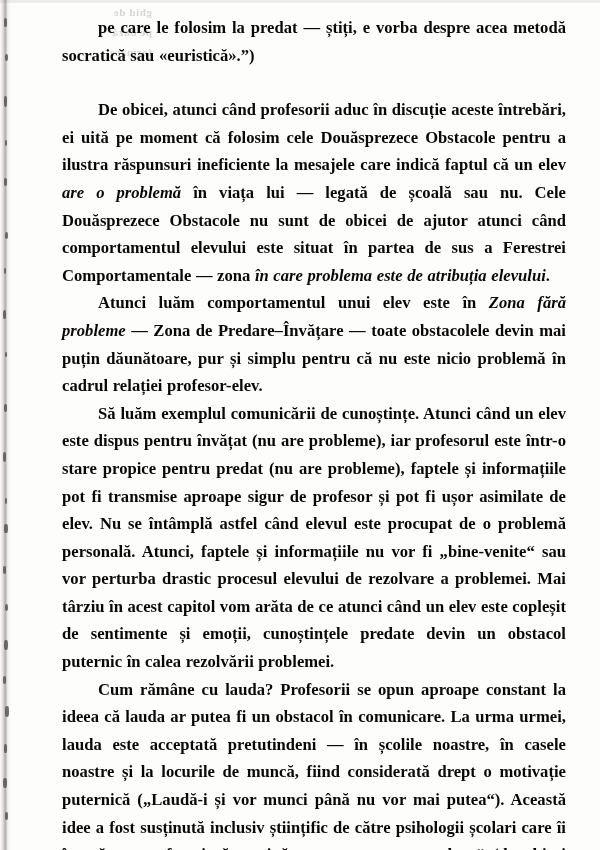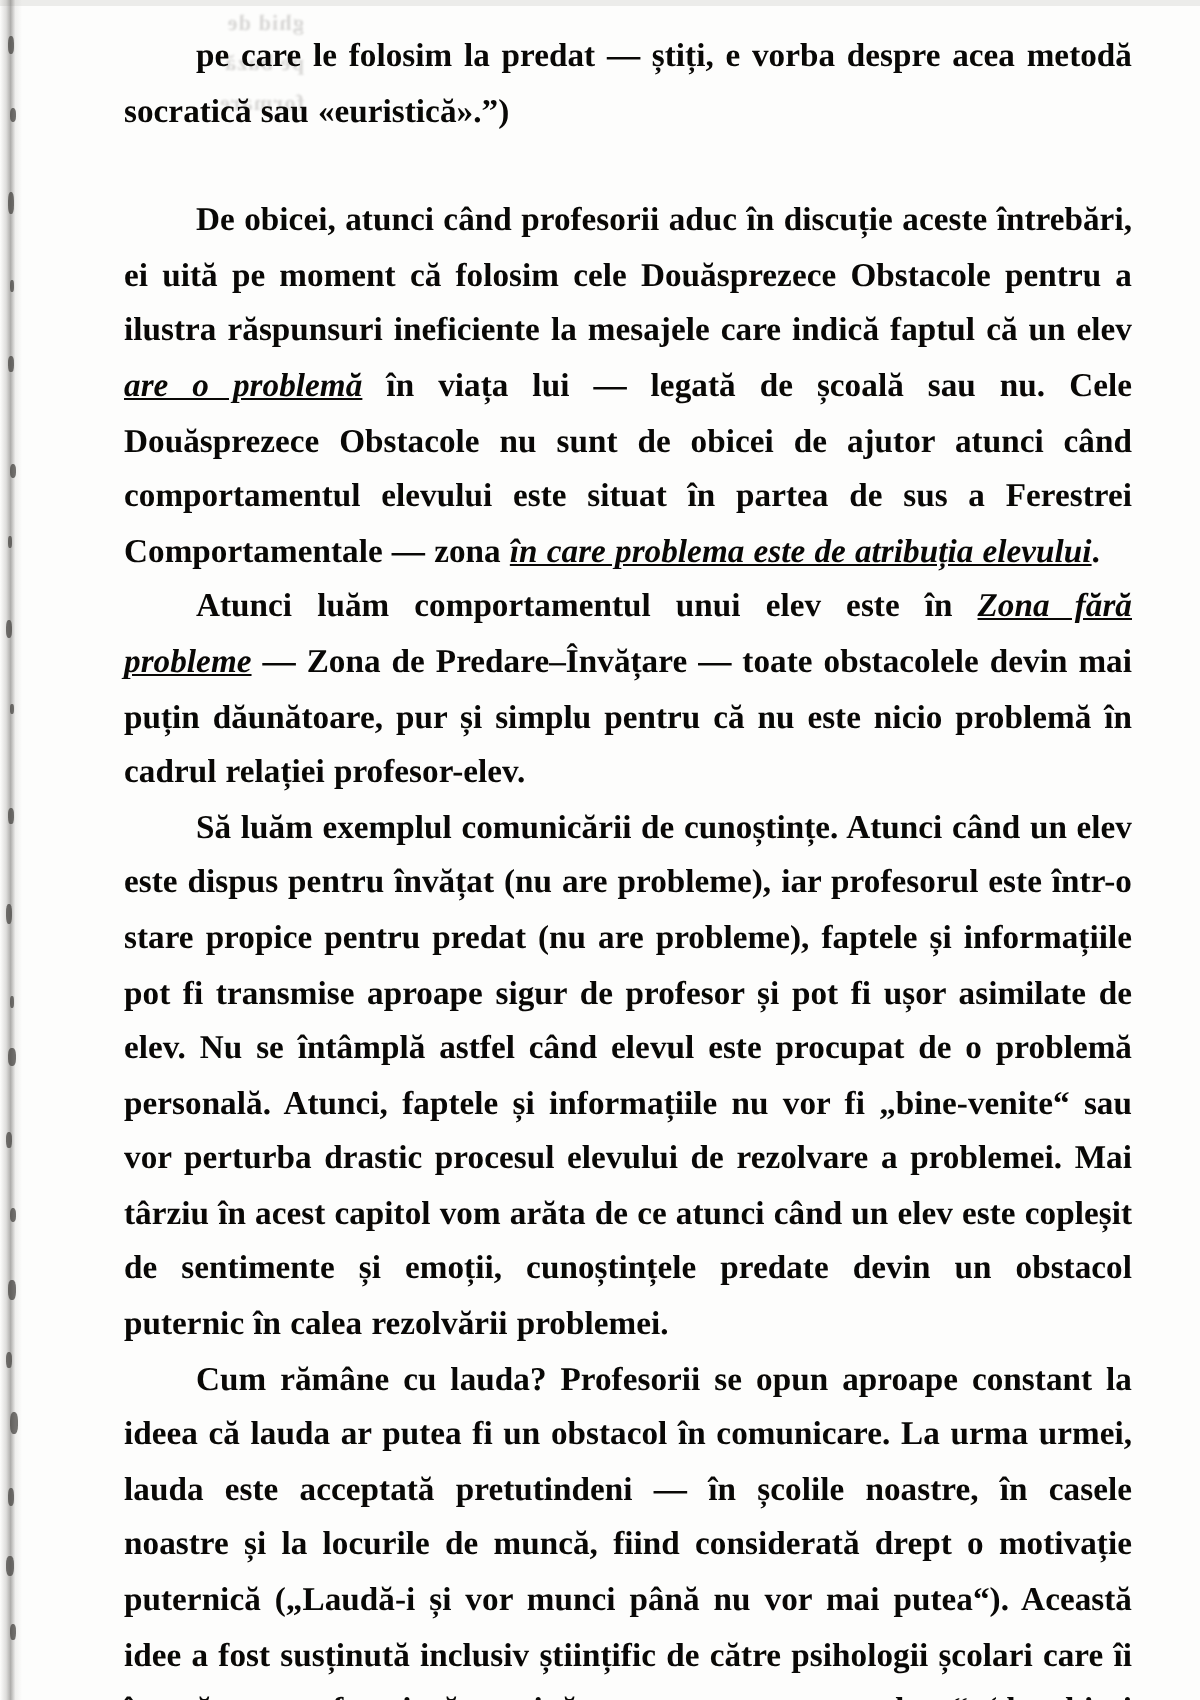--- a/index.html
+++ b/index.html
@@ -84,21 +84,20 @@
     letter-spacing: 0.02px;
     word-spacing: 0.4px;
     text-indent: 36px;
     -webkit-font-smoothing: none;
   }
   p.para:last-child { text-align: justify; }
   .gap-lg { height: 27px; }
   em.it {
     font-style: italic;
     font-weight: 600;
-    text-decoration: underline;
   }
   
   #textblock {
     filter: contrast(1.06) blur(0.18px);
   }
 </style>
 </head>
 <body>
 
 <div id="page" style="background: rgb(253, 253, 252); color: rgb(16, 15, 13);">

